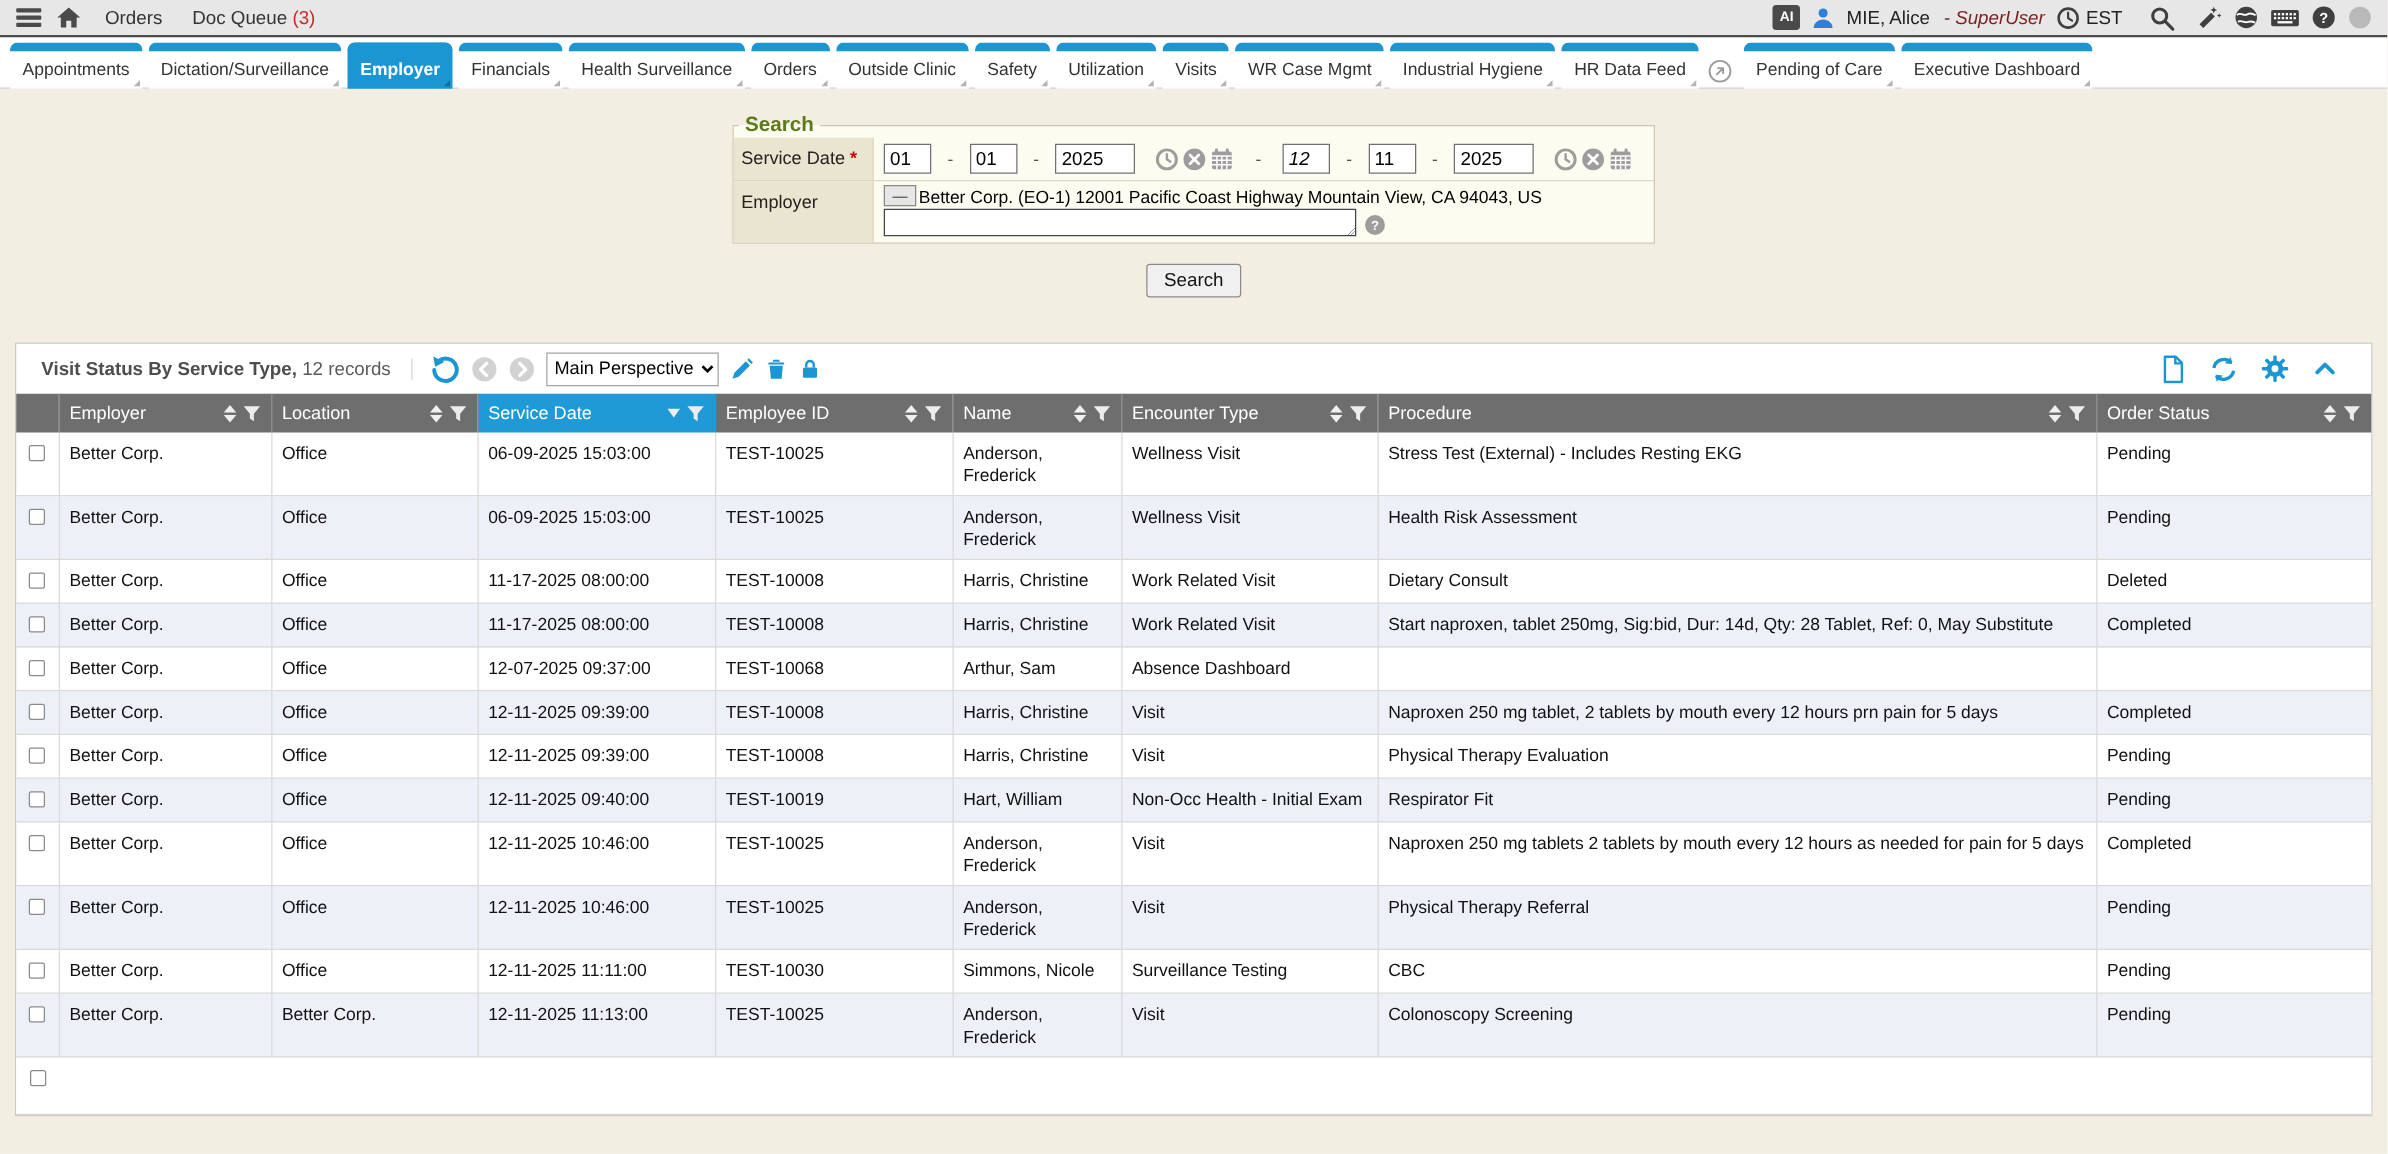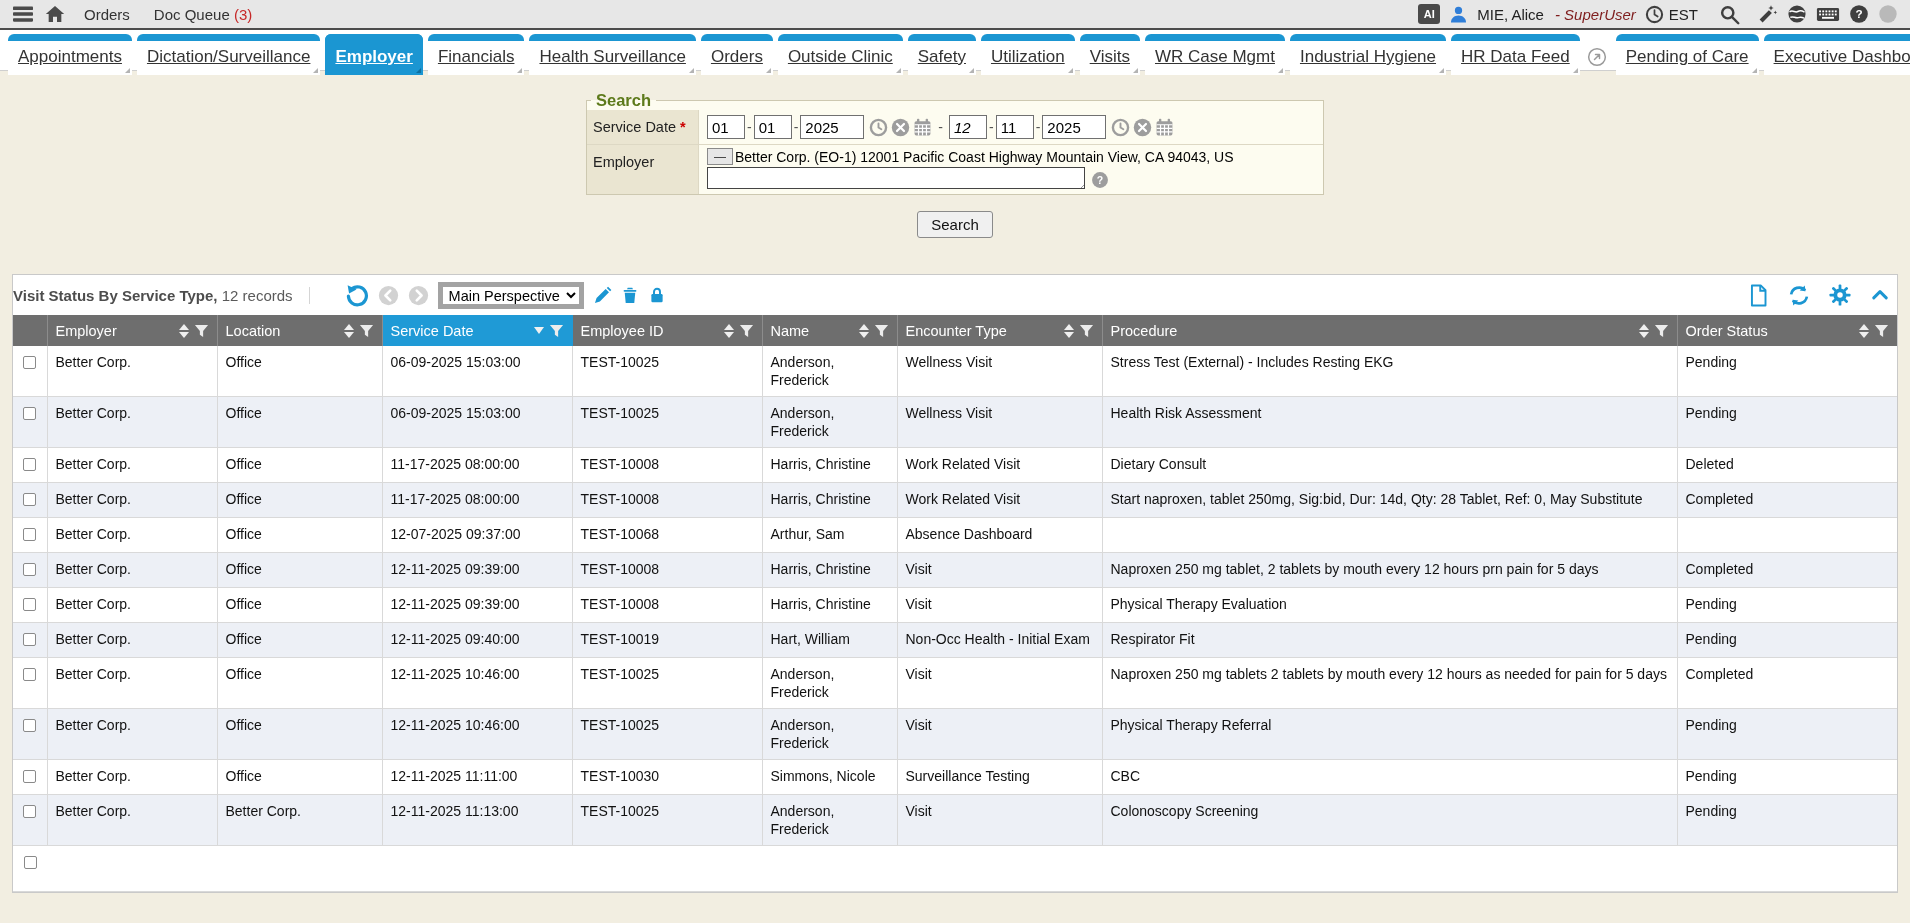--- a/index.html
+++ b/index.html
@@ -28,21 +28,21 @@
   .user-role { font-size:15px; font-style:italic; color:#7f1d1d; margin-left:2px; }
   .tz { font-size:15px; color:#222; margin-left:-4px; }
 
   
   .tabbar {
     background:#fff; border-bottom:1px solid #cfcfcf;
     display:flex; align-items:flex-start; gap:5px; padding:4px 8px 0 8px; height:41px;
   }
   .tab { border-radius:6px 6px 0 0; overflow:hidden; position:relative; cursor:pointer; background:#fff; flex-shrink:0; }
   .tab .cap { height:7px; background:#1b96d2; }
-  .tab .lbl { padding:6px 10px 8px 10px; font-size:17px; color:#333; white-space:nowrap;text-decoration:underline; }
+  .tab .lbl { padding:6px 10px 8px 10px; font-size:14px; color:#333; white-space:nowrap; }
   .tab.active { background:#1b96d2; }
   .tab.active .lbl { color:#fff; font-weight:bold; }
   .tab::after {
     content:""; position:absolute; right:2px; bottom:2px;
     border-left:5px solid transparent; border-bottom:5px solid #b4b4b4;
   }
   .tab.active::after { border-bottom-color:#0e6fa0; }
   .tab-ext { align-self:center; margin:10px 4px 0 2px; display:inline-flex; }
 
   
@@ -53,21 +53,21 @@
   .search-fieldset legend {
     color:#5d7a1b; font-weight:bold; font-size:16.5px; margin-left:4px; padding:0 5px;
   }
   .frow { display:flex; }
   .frow + .frow { border-top:1px solid #ddd8c4; }
   .flabel {
     width:112px; flex-shrink:0; background:#eae5d1; border-right:1px solid #ddd8c4;
     padding:9px 6px; font-size:14.5px; color:#222;
   }
   .flabel .req { color:#cc0000; font-weight:bold; margin-left:4px; }
-  .ffield { flex:1; padding:5px 8px; display:flex; align-items:center; flex-wrap:wrap; gap:1px; }
+  .ffield { flex:1; padding:5px 8px; display:flex; align-items:center; flex-wrap:wrap; gap:12px; }
   .date-in { height:24px; border:1px solid #707070; font-size:15px; padding:1px 4px; font-family:inherit; }
   .date-in.mm { width:38px; }
   .date-in.yy { width:64px; }
   .dash { color:#555; font-size:14px; margin:0 1px; }
   .dicons { display:inline-flex; gap:3px; align-items:center; margin:0 4px; }
   .emp-field { flex-direction:column; align-items:flex-start; gap:2px; padding-top:3px; }
   .emp-line1 { display:flex; align-items:center; gap:2px; }
   .collapse-btn {
     min-width:26px; height:17px; background:#e6e6e6; border:1px solid #8a8a8a;
     font-size:12px; line-height:1; display:inline-flex; align-items:center; justify-content:center;
@@ -82,25 +82,25 @@
       linear-gradient(135deg, transparent 0 68%, #999 68% 72%, transparent 72% 80%, #999 80% 84%, transparent 84%) no-repeat right bottom/9px 9px, #fff;
   }
   .search-btn-row { text-align:center; margin:16px 0 36px 0; }
   .search-btn {
     font-size:15px; font-family:inherit; padding:4px 13px; background:#f0f0f0;
     border:1px solid #8a8a8a; border-radius:3px; color:#111; cursor:pointer;
   }
 
   
   .panel { margin:0 12px; background:#fff; border:1px solid #c9c9c9; }
-  .toolbar { display:flex; align-items:center; height:40px; padding:0 0;gap:21px; }
+  .toolbar { display:flex; align-items:center; height:40px; padding:0 20px; }
   .tb-title { font-size:15px; color:#5a5a5a; padding-right:16px; border-right:1px solid #d5d5d5; white-space:nowrap; }
   .tb-title b { color:#4d4d4d; }
   .tb-left { display:flex; align-items:center; gap:9px; margin-left:14px; }
-  .tb-left select { height:27px; font-size:14.5px; font-family:inherit; border:5px solid #a3a3a3; background:#fff; padding:0 2px; }
+  .tb-left select { height:27px; font-size:14.5px; font-family:inherit; border:1px solid #a3a3a3; background:#fff; padding:0 2px; }
   .tb-right { margin-left:auto; display:flex; align-items:center; gap:18px; padding-right:6px; }
   .icon { display:inline-flex; cursor:pointer; }
 
   table.grid { width:100%; border-collapse:collapse; table-layout:fixed; }
   .grid th {
     background:#6e6e6e; color:#fff; font-weight:normal; text-align:left;
     padding:5px 8px; border-right:1px solid #8c8c8c; font-size:14.5px; height:31px;
   }
   .grid th:last-child { border-right:none; }
   .grid th.sorted { background:#1f9ad6; border-right-color:#1f9ad6; }

